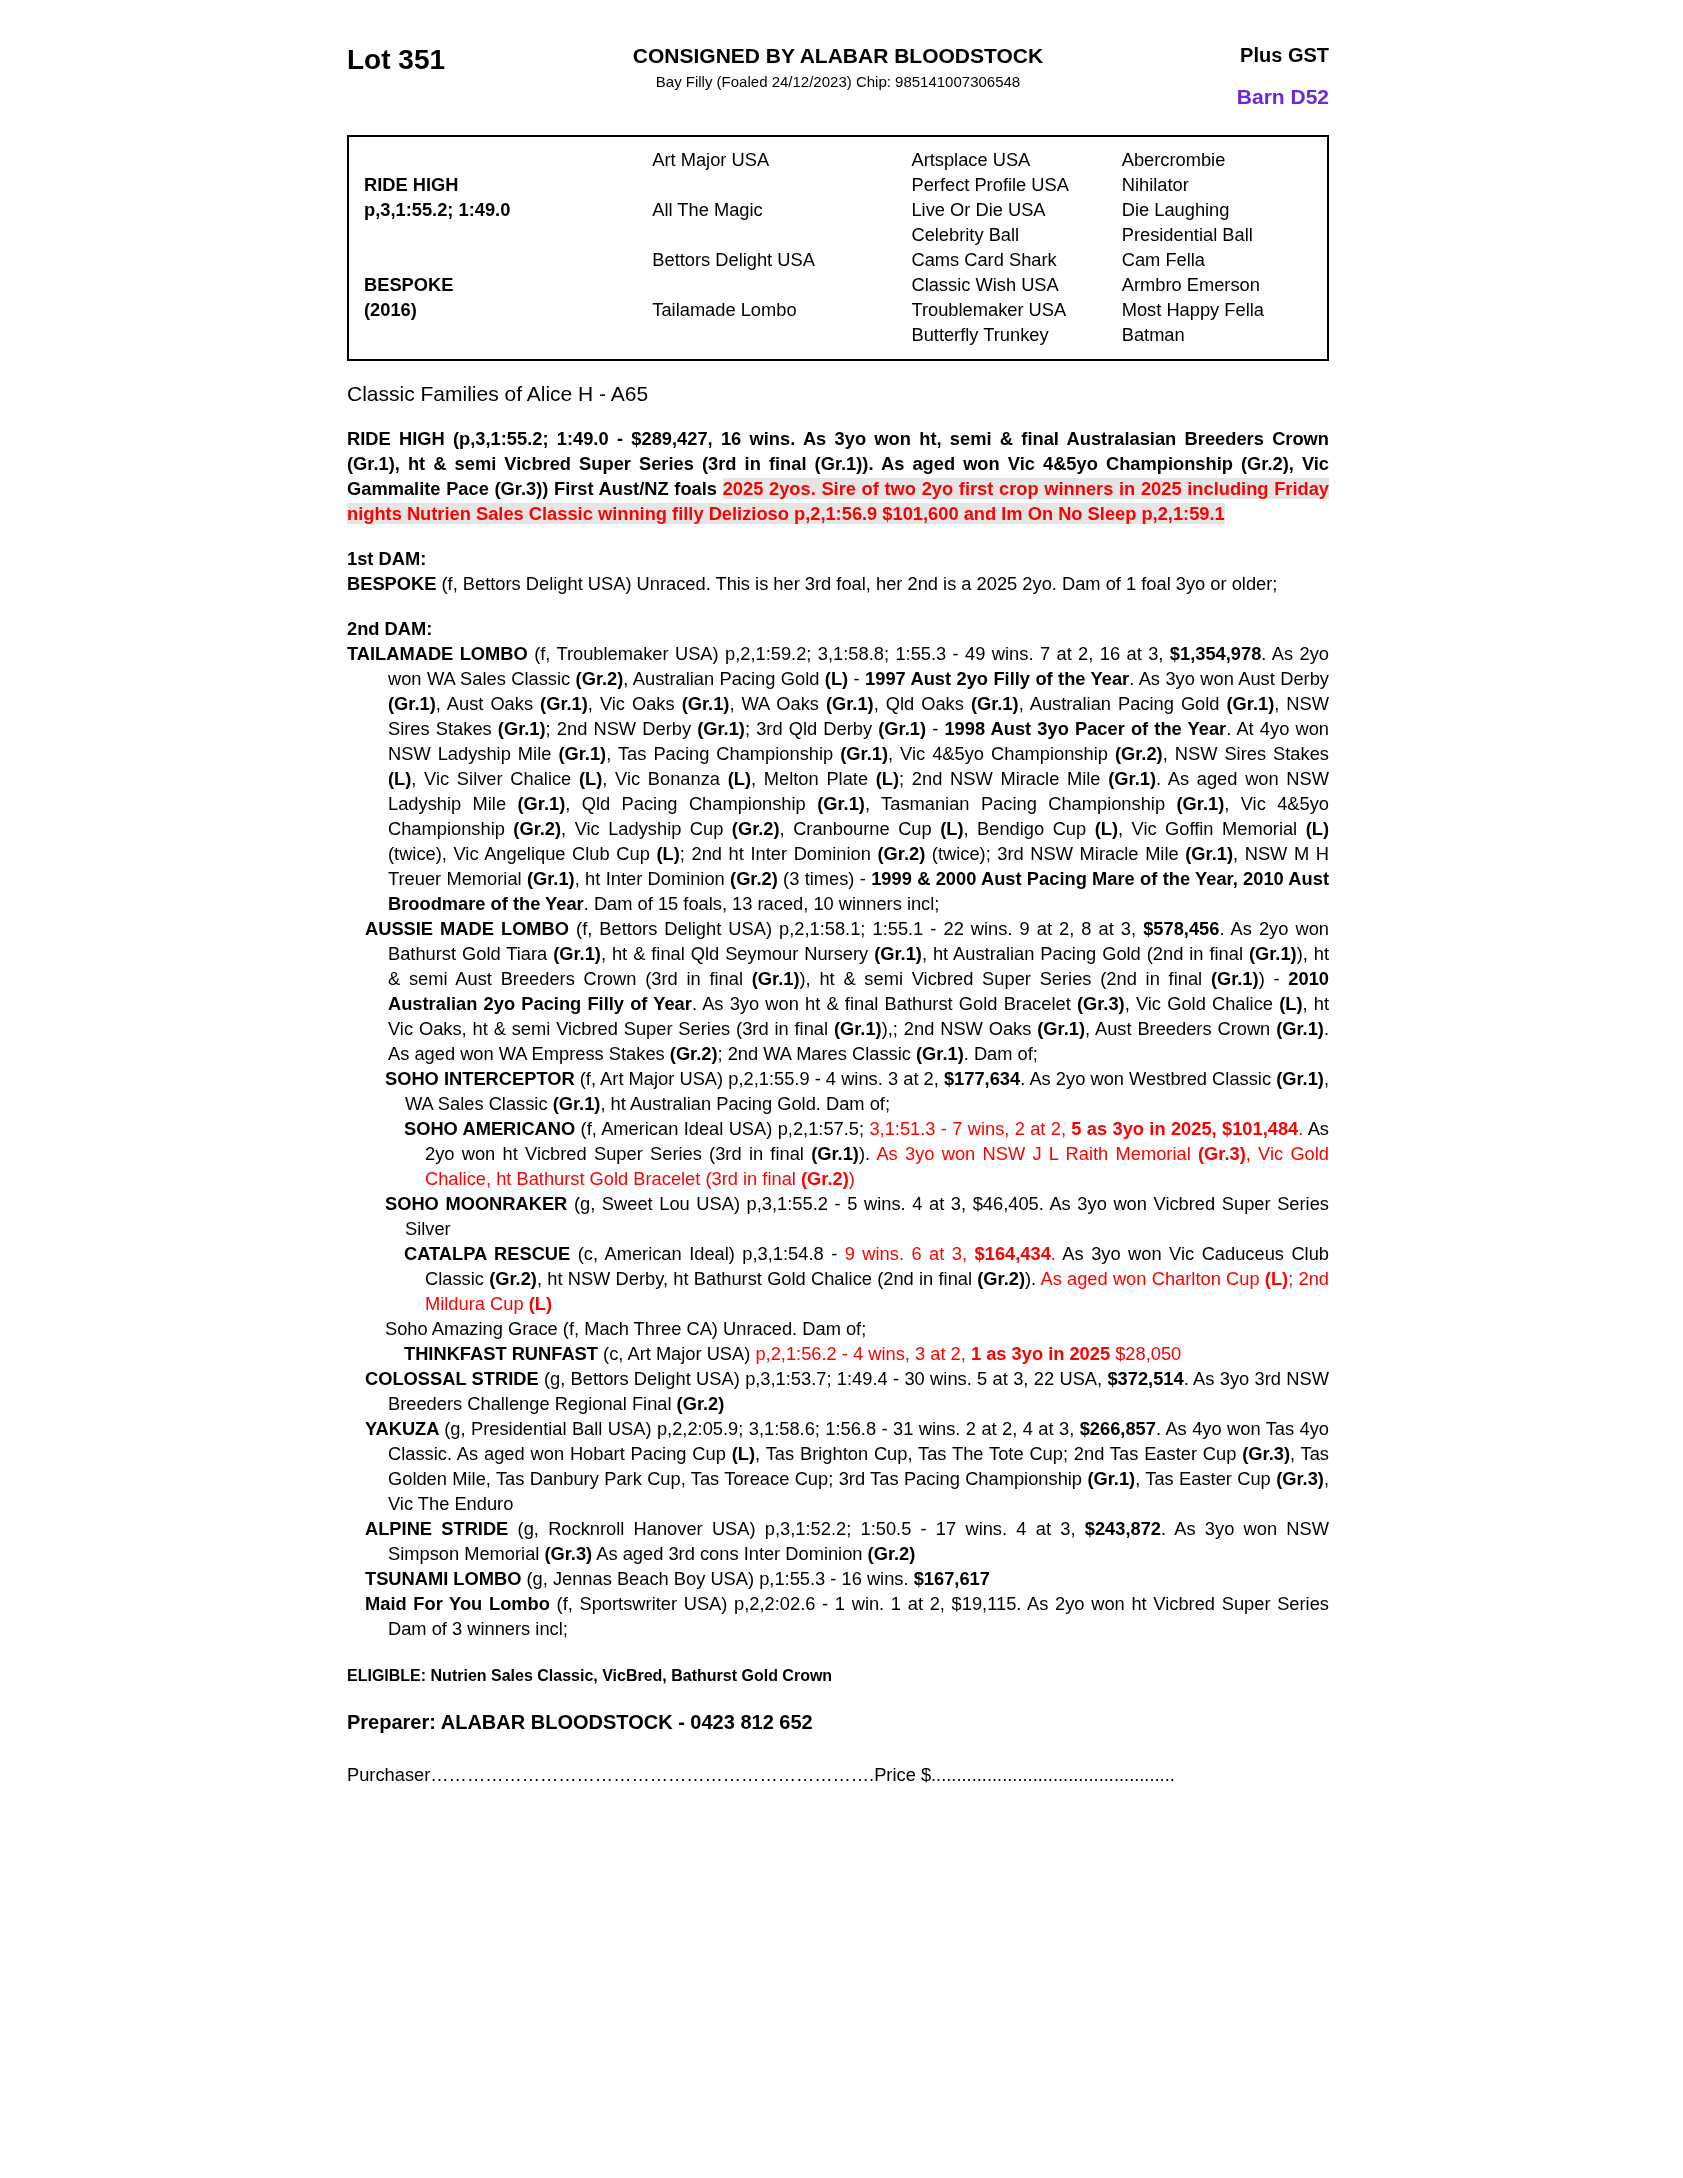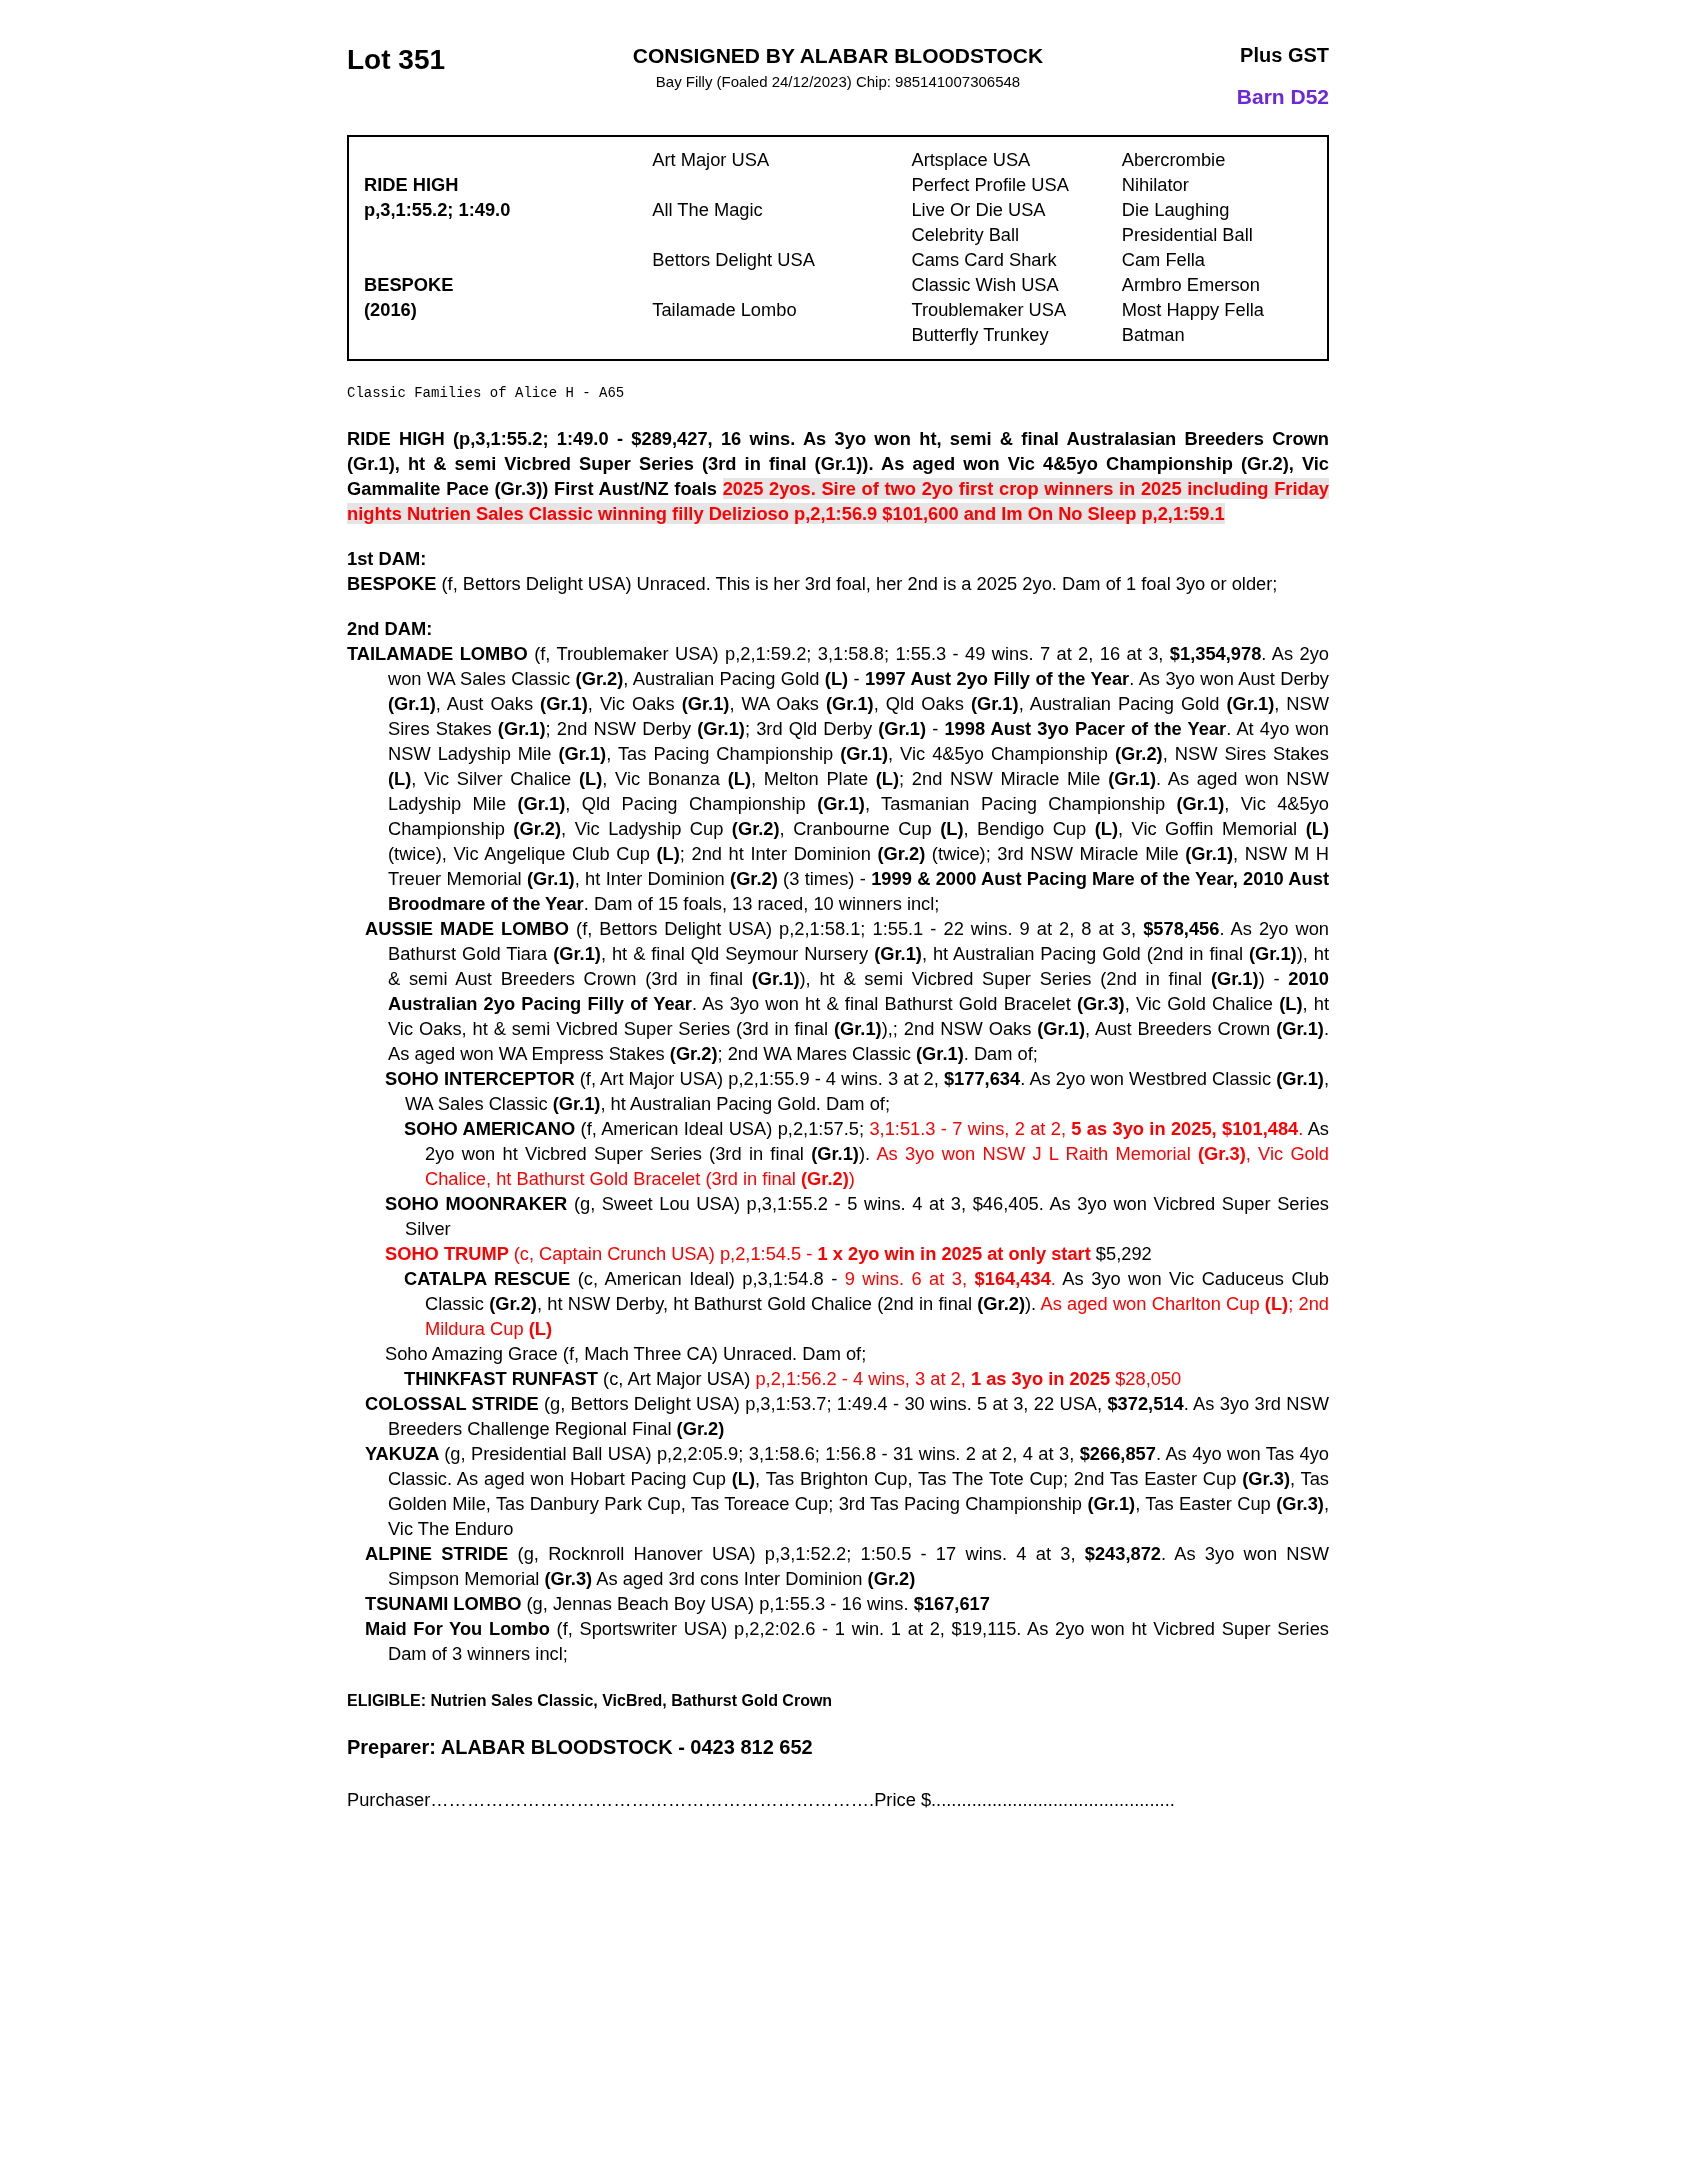--- a/index.html
+++ b/index.html
@@ -24,21 +24,21 @@
       grid-template-columns:30.5% 26.5% 21.5% 21.5%;
       grid-template-rows:repeat(8,25px); padding:10px 0 12px 0;
       font-size:18.3px; line-height:25px; }
   .pcell { white-space:nowrap; overflow:hidden; padding-left:5px; }
   .pcell.c1 { padding-left:15px; }
   .b { font-weight:bold; }
   .r { color:#ff0000; }
   .h { background:#e5e5e5; }
 
   
-  .family-line { margin-top:20px; font-size:14px; line-height:25px;font-family:Liberation Mono, monospace; }
+  .family-line { margin-top:20px; font-size:21px; line-height:25px; }
   .sire-para { margin-top:20px; font-size:18.3px; line-height:25px; text-align:justify; }
   .dam-heading { margin-top:20px; font-size:18.3px; line-height:25px; font-weight:bold; }
   .para { font-size:18.3px; line-height:25px; text-align:justify; }
   .ind0 { padding-left:41px; text-indent:-41px; }
   .ind1 { padding-left:41px; text-indent:-23px; }
   .ind2 { padding-left:58px; text-indent:-20px; }
   .ind3 { padding-left:78px; text-indent:-21px; }
 
   
   .eligible { margin-top:26px; font-size:16px; font-weight:bold; }
@@ -100,21 +100,20 @@
     <div class="dam-heading">1st DAM:</div>
     <div class="para ind0"><span class="b">BESPOKE </span><span>(f, Bettors Delight USA) Unraced. This is her 3rd foal, her 2nd is a 2025 2yo. Dam of 1 foal 3yo or older;</span></div>
 
     <div class="dam-heading">2nd DAM:</div>
     <div>
         <div class="para ind0"><span class="b">TAILAMADE LOMBO </span><span>(f, Troublemaker USA) p,2,1:59.2; 3,1:58.8; 1:55.3 - 49 wins. 7 at 2, 16 at 3, </span><span class="b">$1,354,978</span><span>. As 2yo won WA Sales Classic </span><span class="b">(Gr.2)</span><span>, Australian Pacing Gold </span><span class="b">(L)</span><span> - </span><span class="b">1997 Aust 2yo Filly of the Year</span><span>. As 3yo won Aust Derby </span><span class="b">(Gr.1)</span><span>, Aust Oaks </span><span class="b">(Gr.1)</span><span>, Vic Oaks </span><span class="b">(Gr.1)</span><span>, WA Oaks </span><span class="b">(Gr.1)</span><span>, Qld Oaks </span><span class="b">(Gr.1)</span><span>, Australian Pacing Gold </span><span class="b">(Gr.1)</span><span>, NSW Sires Stakes </span><span class="b">(Gr.1)</span><span>; 2nd NSW Derby </span><span class="b">(Gr.1)</span><span>; 3rd Qld Derby </span><span class="b">(Gr.1)</span><span> - </span><span class="b">1998 Aust 3yo Pacer of the Year</span><span>. At 4yo won NSW Ladyship Mile </span><span class="b">(Gr.1)</span><span>, Tas Pacing Championship </span><span class="b">(Gr.1)</span><span>, Vic 4&amp;5yo Championship </span><span class="b">(Gr.2)</span><span>, NSW Sires Stakes </span><span class="b">(L)</span><span>, Vic Silver Chalice </span><span class="b">(L)</span><span>, Vic Bonanza </span><span class="b">(L)</span><span>, Melton Plate </span><span class="b">(L)</span><span>; 2nd NSW Miracle Mile </span><span class="b">(Gr.1)</span><span>. As aged won NSW Ladyship Mile </span><span class="b">(Gr.1)</span><span>, Qld Pacing Championship </span><span class="b">(Gr.1)</span><span>, Tasmanian Pacing Championship </span><span class="b">(Gr.1)</span><span>, Vic 4&amp;5yo Championship </span><span class="b">(Gr.2)</span><span>, Vic Ladyship Cup </span><span class="b">(Gr.2)</span><span>, Cranbourne Cup </span><span class="b">(L)</span><span>, Bendigo Cup </span><span class="b">(L)</span><span>, Vic Goffin Memorial </span><span class="b">(L)</span><span> (twice), Vic Angelique Club Cup </span><span class="b">(L)</span><span>; 2nd ht Inter Dominion </span><span class="b">(Gr.2)</span><span> (twice); 3rd NSW Miracle Mile </span><span class="b">(Gr.1)</span><span>, NSW M H Treuer Memorial </span><span class="b">(Gr.1)</span><span>, ht Inter Dominion </span><span class="b">(Gr.2)</span><span> (3 times) - </span><span class="b">1999 &amp; 2000 Aust Pacing Mare of the Year, 2010 Aust Broodmare of the Year</span><span>. Dam of 15 foals, 13 raced, 10 winners incl;</span></div>
         <div class="para ind1"><span class="b">AUSSIE MADE LOMBO </span><span>(f, Bettors Delight USA) p,2,1:58.1; 1:55.1 - 22 wins. 9 at 2, 8 at 3, </span><span class="b">$578,456</span><span>. As 2yo won Bathurst Gold Tiara </span><span class="b">(Gr.1)</span><span>, ht &amp; final Qld Seymour Nursery </span><span class="b">(Gr.1)</span><span>, ht Australian Pacing Gold (2nd in final </span><span class="b">(Gr.1)</span><span>), ht &amp; semi Aust Breeders Crown (3rd in final </span><span class="b">(Gr.1)</span><span>), ht &amp; semi Vicbred Super Series (2nd in final </span><span class="b">(Gr.1)</span><span>) - </span><span class="b">2010 Australian 2yo Pacing Filly of Year</span><span>. As 3yo won ht &amp; final Bathurst Gold Bracelet </span><span class="b">(Gr.3)</span><span>, Vic Gold Chalice </span><span class="b">(L)</span><span>, ht Vic Oaks, ht &amp; semi Vicbred Super Series (3rd in final </span><span class="b">(Gr.1)</span><span>),; 2nd NSW Oaks </span><span class="b">(Gr.1)</span><span>, Aust Breeders Crown </span><span class="b">(Gr.1)</span><span>. As aged won WA Empress Stakes </span><span class="b">(Gr.2)</span><span>; 2nd WA Mares Classic </span><span class="b">(Gr.1)</span><span>. Dam of;</span></div>
         <div class="para ind2"><span class="b">SOHO INTERCEPTOR </span><span>(f, Art Major USA) p,2,1:55.9 - 4 wins. 3 at 2, </span><span class="b">$177,634</span><span>. As 2yo won Westbred Classic </span><span class="b">(Gr.1)</span><span>, WA Sales Classic </span><span class="b">(Gr.1)</span><span>, ht Australian Pacing Gold. Dam of;</span></div>
         <div class="para ind3"><span class="b">SOHO AMERICANO </span><span>(f, American Ideal USA) p,2,1:57.5; </span><span class="r">3,1:51.3 - 7 wins, 2 at 2, </span><span class="b r">5 as 3yo in 2025, $101,484</span><span class="r">. </span><span>As 2yo won ht Vicbred Super Series (3rd in final </span><span class="b">(Gr.1)</span><span>). </span><span class="r">As 3yo won NSW J L Raith Memorial </span><span class="b r">(Gr.3)</span><span class="r">, Vic Gold Chalice, ht Bathurst Gold Bracelet (3rd in final </span><span class="b r">(Gr.2)</span><span class="r">)</span></div>
         <div class="para ind2"><span class="b">SOHO MOONRAKER </span><span>(g, Sweet Lou USA) p,3,1:55.2 - 5 wins. 4 at 3, $46,405. As 3yo won Vicbred Super Series Silver</span></div>
-        <div class="para ind2"><span class="b r">SOHO TRUMP </span><span class="r">(c, Captain Crunch USA) p,2,1:54.5 - </span><span class="b r">1 x 2yo win in 2025 at only start</span><span> $5,292</span></div>
         <div class="para ind3"><span class="b">CATALPA RESCUE </span><span>(c, American Ideal) p,3,1:54.8 - </span><span class="r">9 wins. 6 at 3, </span><span class="b r">$164,434</span><span class="r">. </span><span>As 3yo won Vic Caduceus Club Classic </span><span class="b">(Gr.2)</span><span>, ht NSW Derby, ht Bathurst Gold Chalice (2nd in final </span><span class="b">(Gr.2)</span><span>). </span><span class="r">As aged won Charlton Cup </span><span class="b r">(L)</span><span class="r">; 2nd Mildura Cup </span><span class="b r">(L)</span></div>
         <div class="para ind2"><span>Soho Amazing Grace (f, Mach Three CA) Unraced. Dam of;</span></div>
         <div class="para ind3"><span class="b">THINKFAST RUNFAST </span><span>(c, Art Major USA) </span><span class="r">p,2,1:56.2 - 4 wins, 3 at 2, </span><span class="b r">1 as 3yo in 2025</span><span class="r"> $28,050</span></div>
         <div class="para ind1"><span class="b">COLOSSAL STRIDE </span><span>(g, Bettors Delight USA) p,3,1:53.7; 1:49.4 - 30 wins. 5 at 3, 22 USA, </span><span class="b">$372,514</span><span>. As 3yo 3rd NSW Breeders Challenge Regional Final </span><span class="b">(Gr.2)</span></div>
         <div class="para ind1"><span class="b">YAKUZA </span><span>(g, Presidential Ball USA) p,2,2:05.9; 3,1:58.6; 1:56.8 - 31 wins. 2 at 2, 4 at 3, </span><span class="b">$266,857</span><span>. As 4yo won Tas 4yo Classic. As aged won Hobart Pacing Cup </span><span class="b">(L)</span><span>, Tas Brighton Cup, Tas The Tote Cup; 2nd Tas Easter Cup </span><span class="b">(Gr.3)</span><span>, Tas Golden Mile, Tas Danbury Park Cup, Tas Toreace Cup; 3rd Tas Pacing Championship </span><span class="b">(Gr.1)</span><span>, Tas Easter Cup </span><span class="b">(Gr.3)</span><span>, Vic The Enduro</span></div>
         <div class="para ind1"><span class="b">ALPINE STRIDE </span><span>(g, Rocknroll Hanover USA) p,3,1:52.2; 1:50.5 - 17 wins. 4 at 3, </span><span class="b">$243,872</span><span>. As 3yo won NSW Simpson Memorial </span><span class="b">(Gr.3)</span><span> As aged 3rd cons Inter Dominion </span><span class="b">(Gr.2)</span></div>
         <div class="para ind1"><span class="b">TSUNAMI LOMBO </span><span>(g, Jennas Beach Boy USA) p,1:55.3 - 16 wins. </span><span class="b">$167,617</span></div>
         <div class="para ind1"><span class="b">Maid For You Lombo </span><span>(f, Sportswriter USA) p,2,2:02.6 - 1 win. 1 at 2, $19,115. As 2yo won ht Vicbred Super Series Dam of 3 winners incl;</span></div>
       </div>
 

